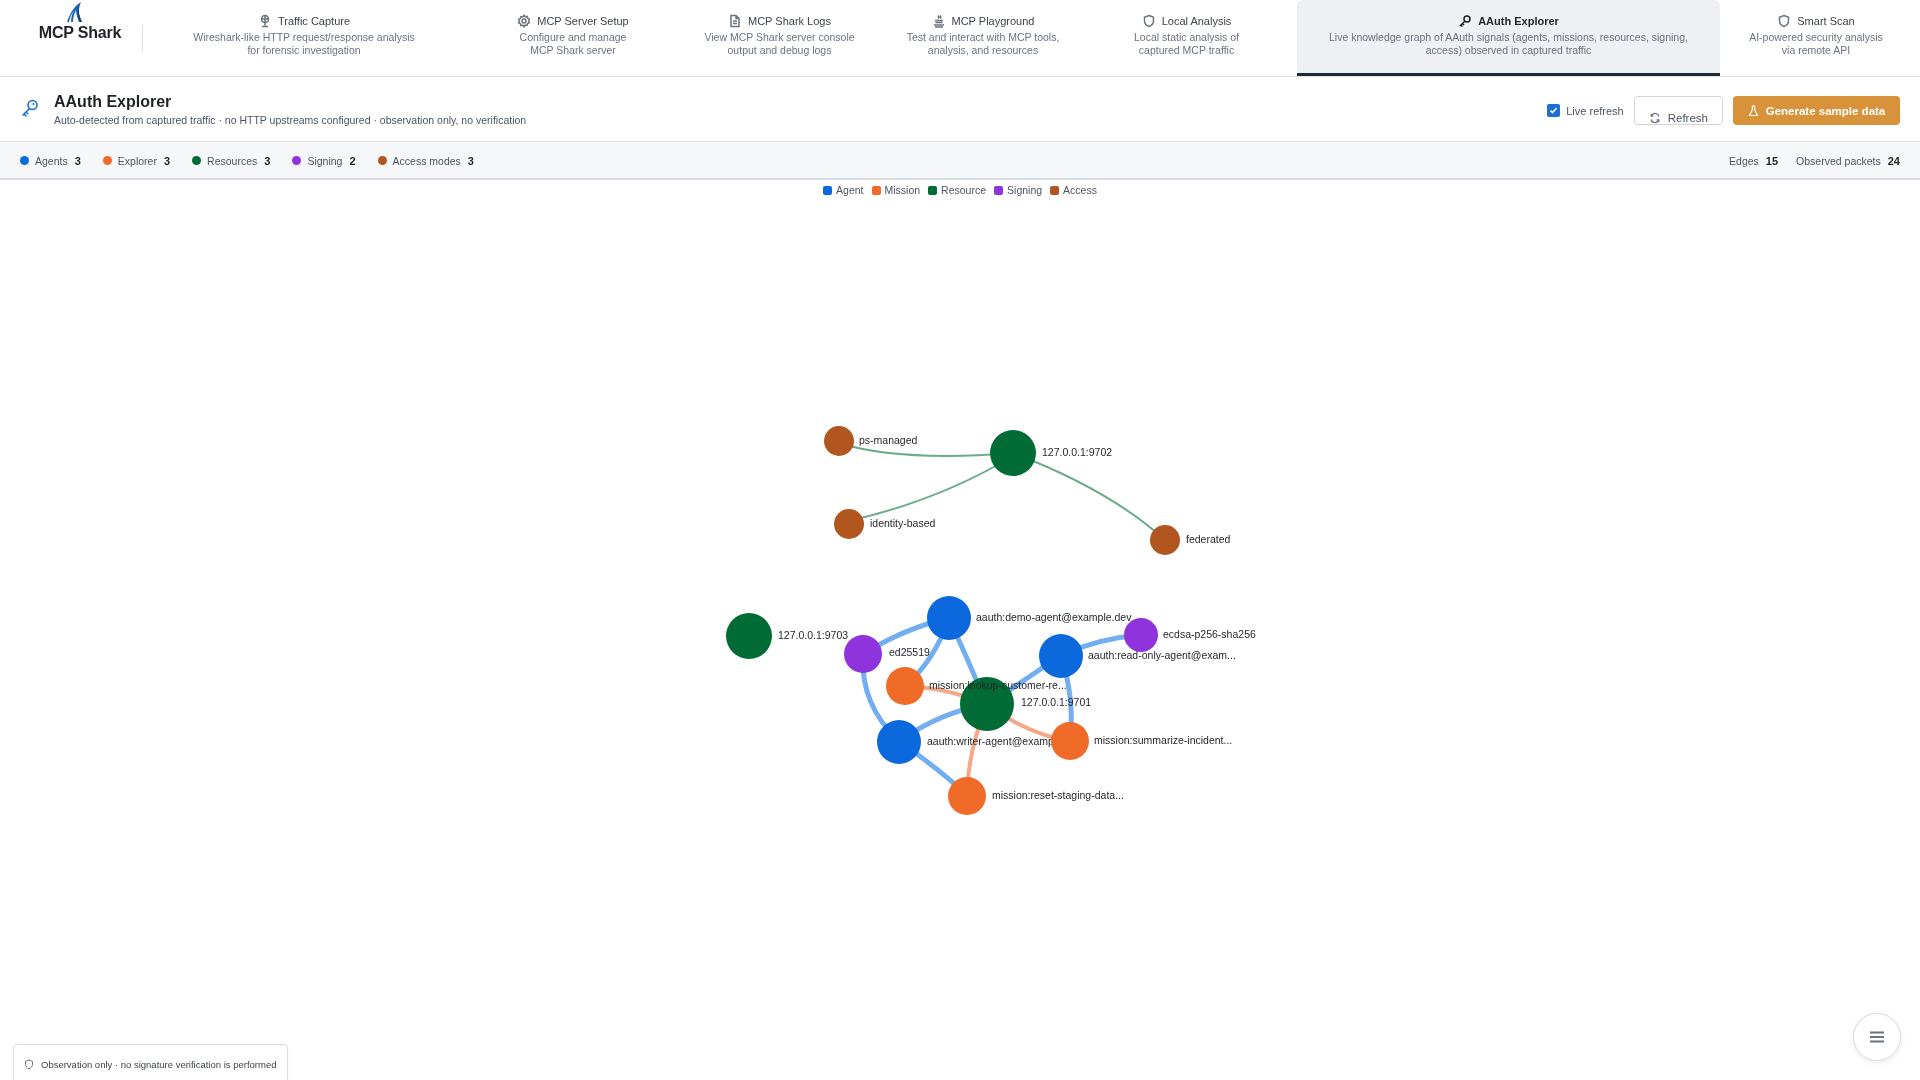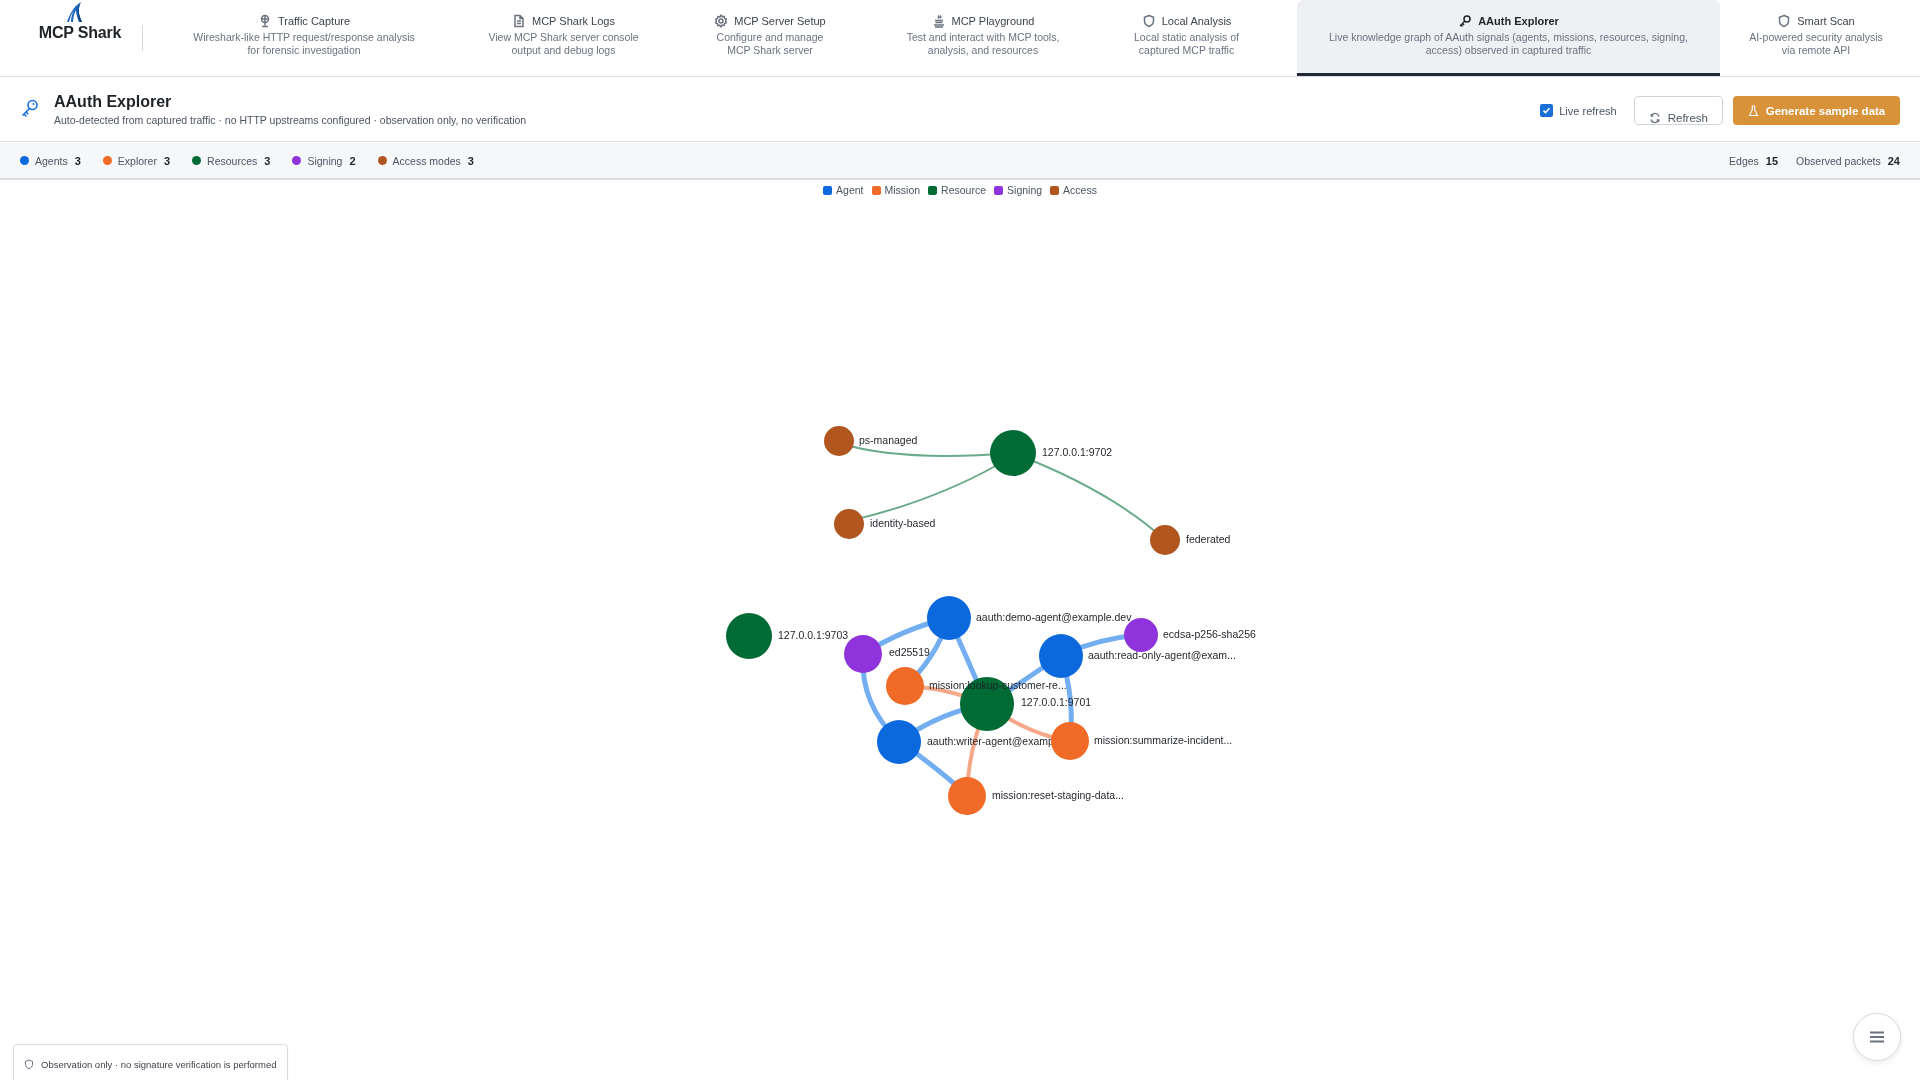--- a/index.html
+++ b/index.html
@@ -16,21 +16,21 @@
   .tab.active { background: #eef0f3; border-radius: 6px 6px 0 0; }
   .tab.active .tab-head { font-weight: bold; color: #1f2328; }
   .tab.active .tab-head svg { stroke: #1f2328; }
   .tab.active::after { content: ""; position: absolute; left: 0; right: 0; bottom: 0; height: 3px; background: #1f2937; }
 
   .page-header { position: absolute; left: 0; top: 78px; width: 1920px; height: 64px; border-bottom: 1px solid #dcdfe3; display: flex; align-items: center; padding-left: 20px; }
   .page-header .key-icon { width: 20px; height: 20px; margin-right: 14px; margin-top: -4px; }
   .page-header .titles .title { font-size: 16px; font-weight: bold; color: #1f2328; }
   .page-header .titles .subtitle { font-size: 10.5px; color: #4b5563; margin-top: 3px; }
   .header-actions { position: absolute; right: 20px; top: 18px; display: flex; align-items: center; gap: 10px; }
-  .live-refresh { display: flex; align-items: center; gap: 6px; font-size: 11px; color: #4b5563; margin-right: 7px; }
+  .live-refresh { display: flex; align-items: center; gap: 6px; font-size: 11px; color: #4b5563; margin-right: 0; }
   .live-refresh .cb { width: 13px; height: 13px; background: #1a6fd6; border-radius: 2px; display: flex; align-items: center; justify-content: center; }
   .btn-refresh { height: 29px; padding: 0 14px; border: 1px solid #d1d5db; border-radius: 4px; background: #fff; display: flex; align-items: flex-end; gap: 7px; font-size: 11.5px; color: #4b5563; }
   .btn-generate { height: 29px; padding: 0 14px; border-radius: 4px; background: #d8933a; display: flex; align-items: center; gap: 7px; font-size: 11.5px; color: #fff; font-weight: bold; width: 167px; justify-content: center; }
 
   .stats-bar { position: absolute; left: 0; top: 143px; width: 1920px; height: 37px; background: #f6f7f9; border-bottom: 2px solid #d8dbe0; display: flex; align-items: center; padding-left: 20px; }
   .stat { display: flex; align-items: center; font-size: 10.5px; color: #4b5563; margin-right: 22px; }
   .stat .dot { width: 9px; height: 9px; border-radius: 50%; margin-right: 6px; }
   .stat .num { font-weight: bold; color: #1f2328; margin-left: 7px; font-size: 11px; }
   .stats-right { position: absolute; right: 20px; display: flex; gap: 18px; }
   .stats-right .stat { margin-right: 0; }
@@ -65,44 +65,44 @@
           <path d="M3.5 5h7M7 1.5v7M7 8.5v3M4 12.5h6"></path>
         </svg>
       <span>Traffic Capture</span>
     </div>
     <div class="tab-desc">
         <div>Wireshark-like HTTP request/response analysis</div>
         <div>for forensic investigation</div>
       </div>
   </div>
 
+  <div class="tab" style="width:216px;">
+    <div class="tab-head">
+      <svg viewBox="0 0 14 14">
+          <circle cx="7" cy="7" r="2"></circle>
+          <path d="M7 1.2l1.2 1.5 1.9-.3.5 1.8 1.7.9-.7 1.8.7 1.8-1.7.9-.5 1.8-1.9-.3L7 12.8l-1.2-1.5-1.9.3-.5-1.8-1.7-.9.7-1.8-.7-1.8 1.7-.9.5-1.8 1.9.3z"></path>
+        </svg>
+      <span>MCP Server Setup</span>
+    </div>
+    <div class="tab-desc">
+        <div>Configure and manage</div>
+        <div>MCP Shark server</div>
+      </div>
+  </div>
+
   <div class="tab" style="width:197px;">
     <div class="tab-head">
       <svg viewBox="0 0 14 14">
           <path d="M3 1.5h5l3 3v8H3z M8 1.5v3h3 M5 7h4 M5 9.5h4"></path>
         </svg>
       <span>MCP Shark Logs</span>
     </div>
     <div class="tab-desc">
         <div>View MCP Shark server console</div>
         <div>output and debug logs</div>
-      </div>
-  </div>
-
-  <div class="tab" style="width:216px;">
-    <div class="tab-head">
-      <svg viewBox="0 0 14 14">
-          <circle cx="7" cy="7" r="2"></circle>
-          <path d="M7 1.2l1.2 1.5 1.9-.3.5 1.8 1.7.9-.7 1.8.7 1.8-1.7.9-.5 1.8-1.9-.3L7 12.8l-1.2-1.5-1.9.3-.5-1.8-1.7-.9.7-1.8-.7-1.8 1.7-.9.5-1.8 1.9.3z"></path>
-        </svg>
-      <span>MCP Server Setup</span>
-    </div>
-    <div class="tab-desc">
-        <div>Configure and manage</div>
-        <div>MCP Shark server</div>
       </div>
   </div>
 
   <div class="tab" style="width:210px;">
     <div class="tab-head">
       <svg viewBox="0 0 14 14">
           <path d="M6 1.5c1 1 1 2 0 3 M8 1.5c1 1 1 2 0 3 M3 6.5h8 M3.5 8.5h7 M2 11h10 M3 13h8"></path>
         </svg>
       <span>MCP Playground</span>
     </div>

